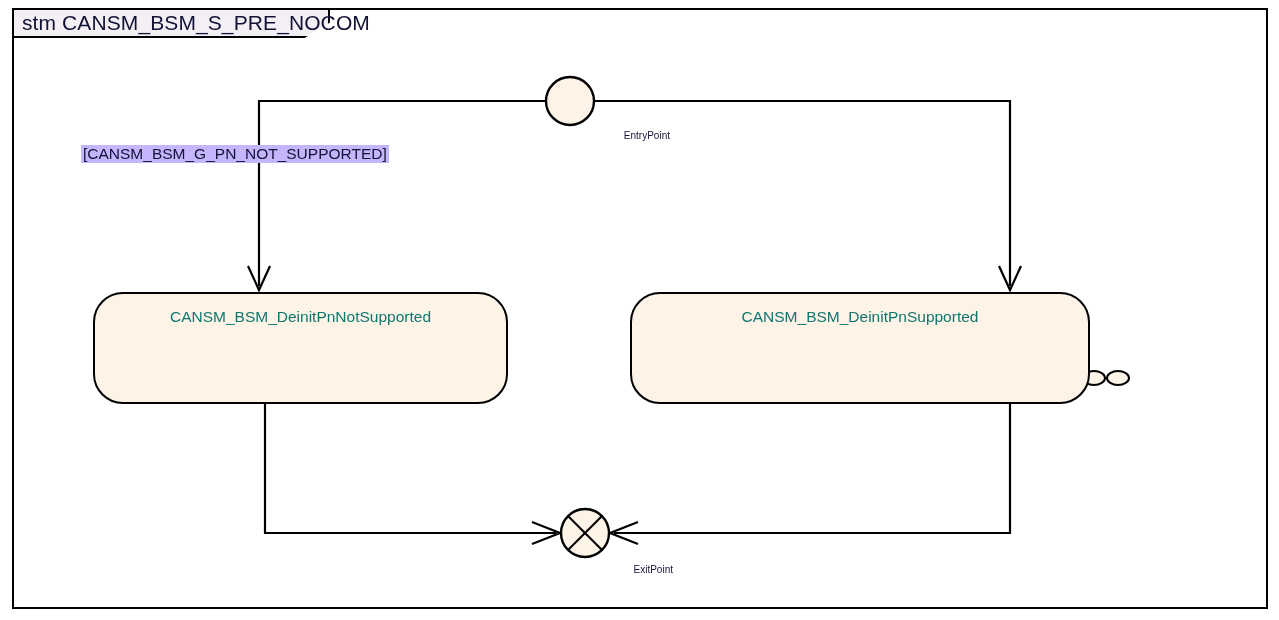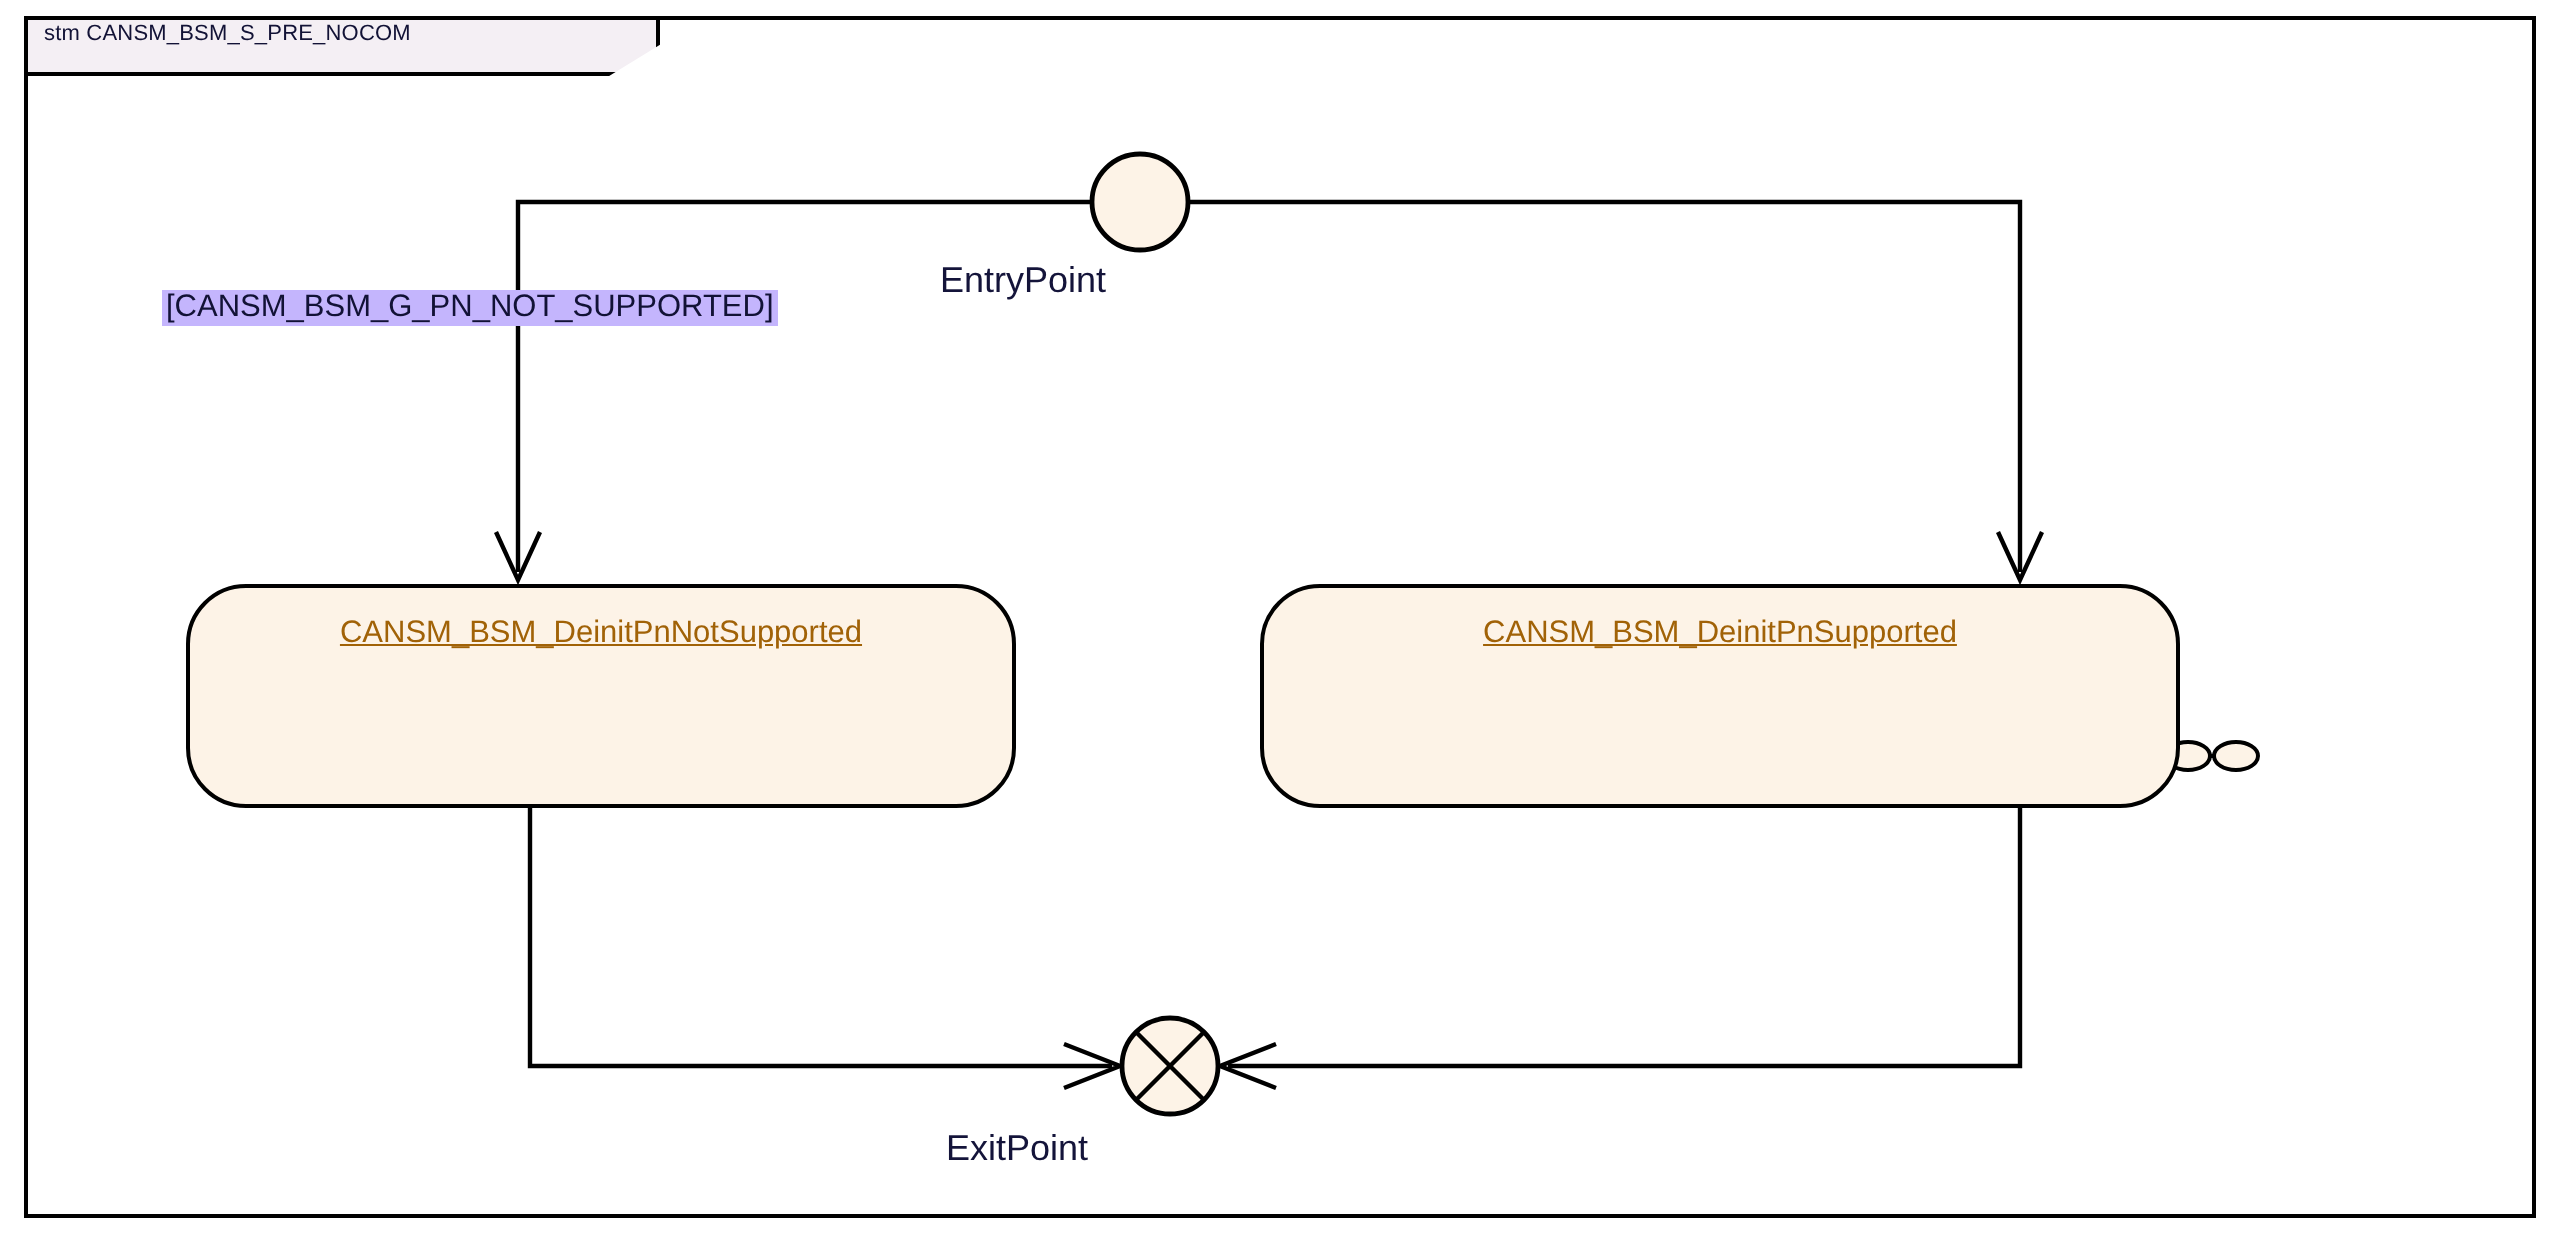--- a/index.html
+++ b/index.html
@@ -37,21 +37,21 @@
     background: #f4eff4;
     border: 2px solid #000000;
     box-sizing: border-box;
     -webkit-clip-path: polygon(0 0, 100% 0, 100% 48%, 92% 100%, 0 100%);
     clip-path: polygon(0 0, 100% 0, 100% 48%, 92% 100%, 0 100%);
   }
   #frame-label-text {
     position: absolute;
     left: 22px;
     top: 11px;
-    font-size: 11px;
+    font-size: 21px;
     color: #121236;
     white-space: nowrap;
     letter-spacing: 0.1px;
   }
   
   #vector-layer {
     position: absolute;
     left: 0;
     top: 0;
     width: 1279px;
@@ -65,43 +65,42 @@
     border-radius: 30px;
     box-sizing: border-box;
   }
   .state-title {
     position: absolute;
     top: 14px;
     left: 0;
     width: 100%;
     text-align: center;
     font-size: 15.5px;
-    color: #a16207;
-    white-space: nowrap;
-    text-decoration: underline;
+    color: #0f766e;
+    white-space: nowrap;
   }
   #state-left {
     left: 93px;
     top: 292px;
     width: 415px;
     height: 112px;
   }
   #state-right {
     left: 630px;
     top: 292px;
     width: 460px;
     height: 112px;
   }
   
   .node-label {
     position: absolute;
-    font-size: 18px;
+    font-size: 10px;
     color: #14143a;
     white-space: nowrap;
-    text-align: left;
+    text-align: right;
   }
   #entrypoint-label {
     left: 470px;
     top: 130px;
     width: 200px;
   }
   #exitpoint-label {
     left: 473px;
     top: 564px;
     width: 200px;

